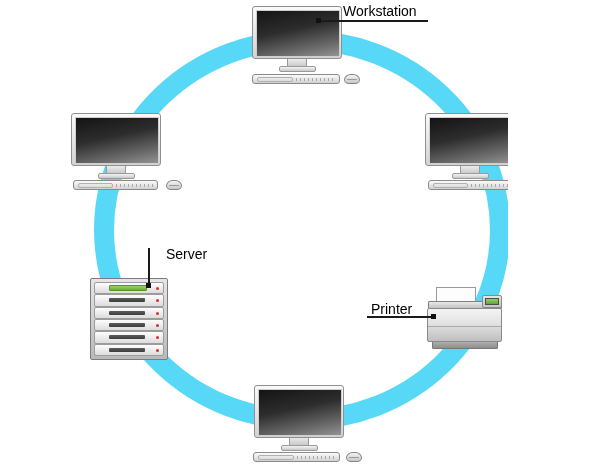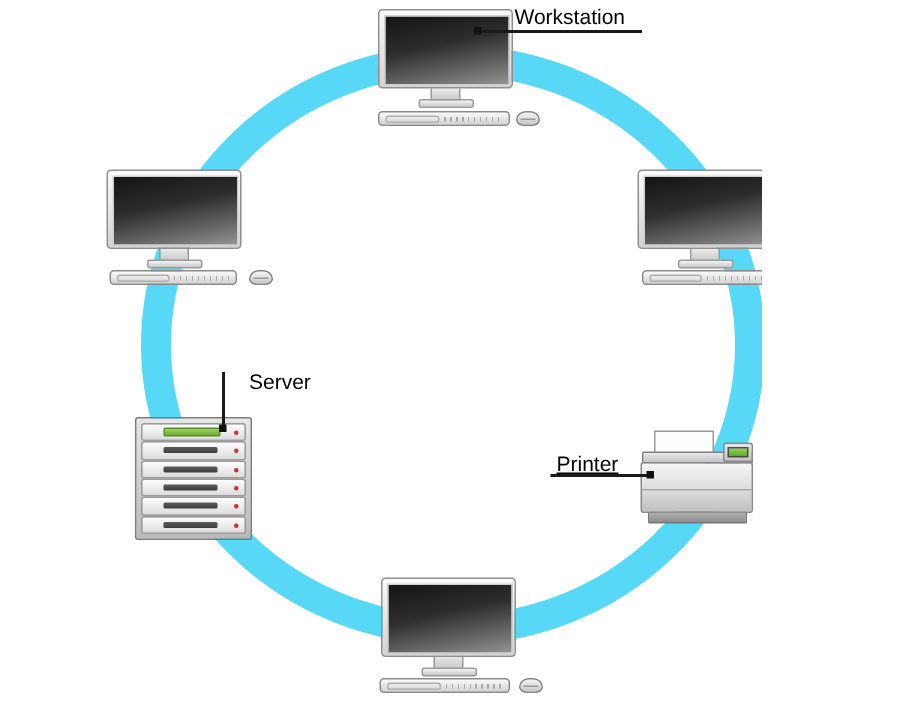--- a/index.html
+++ b/index.html
@@ -210,18 +210,18 @@
     <div class="abs callout-marker" style="left:316px;top:18px;"></div>
   </div>
 
   <div>
     <div class="abs lbl" style="left:166px;top:247px;">Server</div>
     <div class="abs callout-line" style="left:148px;top:248px;width:2px;height:37px;"></div>
     <div class="abs callout-marker" style="left:146px;top:283px;"></div>
   </div>
 
   <div>
-    <div class="abs lbl" style="left:371px;top:302px;text-decoration:underline;">Printer</div>
+    <div class="abs lbl" style="left:371px;top:302px;">Printer</div>
     <div class="abs callout-line" style="left:367px;top:316px;width:68px;height:2px;"></div>
     <div class="abs callout-marker" style="left:431px;top:314px;"></div>
   </div>
 
 </div>
 
 </body></html>

